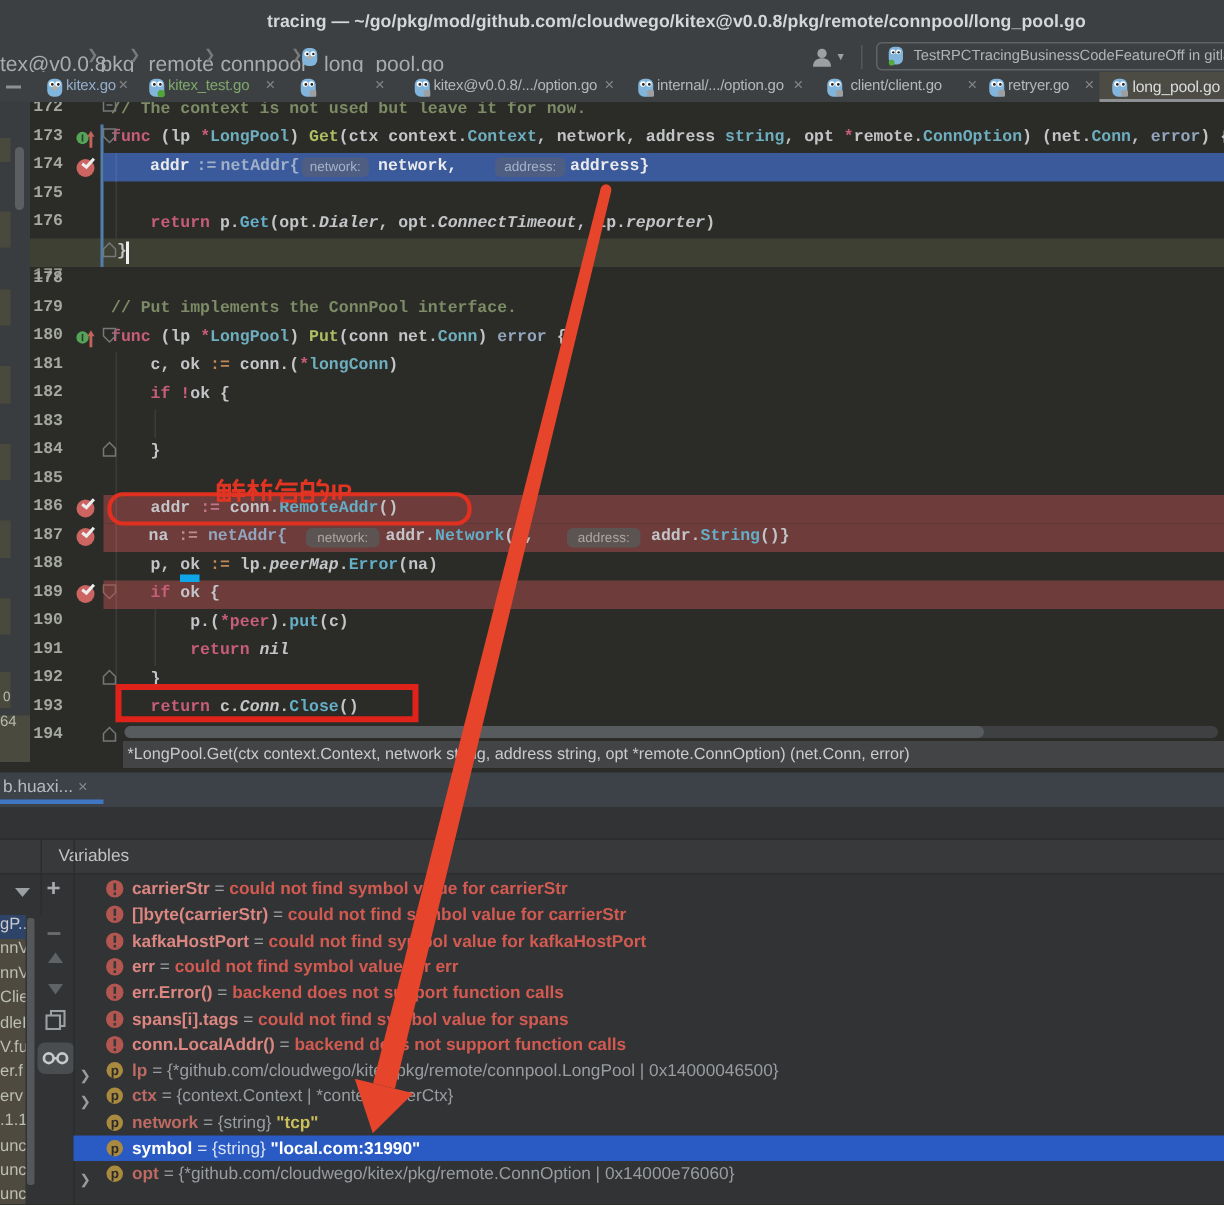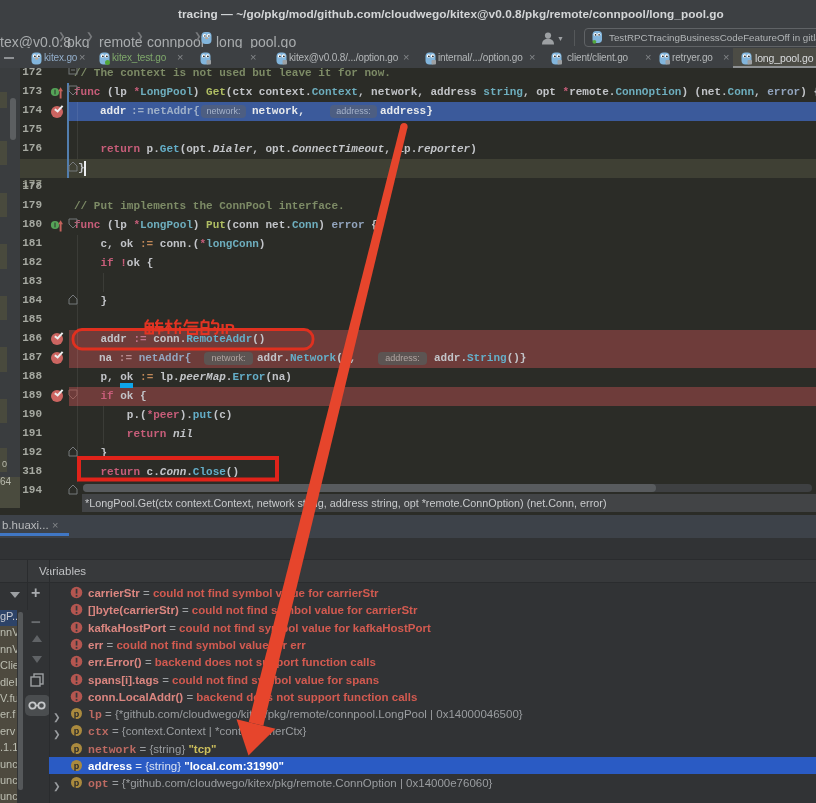--- a/index.html
+++ b/index.html
@@ -23,21 +23,21 @@
 .cm{color:#7D8B66;}
 .op{color:#C08858;}
 .gb{color:#93A5BE;}
 .it{font-style:italic;}
 #leftstrip{position:absolute;top:68px;left:0;width:20px;height:440px;background:#3A3D3F;z-index:5;}
 #tooltipbar{position:absolute;top:494px;left:82px;width:734px;height:18px;background:#424446;}
 #sessrow{position:absolute;top:515px;left:0;width:816px;height:23px;background:#3D4249;}
 #botpanel{position:absolute;top:538px;left:0;width:816px;height:265px;background:#313335;}
 .vrow{position:absolute;left:0;width:816px;height:17.3px;font-size:11.5px;line-height:17.3px;white-space:nowrap;}
 .gray{color:#9A9DA0;}
-.vname{color:#BC6A62;font-weight:bold;font-family:Liberation Mono, monospace;}
+.vname{color:#BC6A62;font-weight:bold;}
 svg{display:block;}
 #overlay{position:absolute;top:0;left:0;z-index:50;pointer-events:none;}
 </style></head>
 <body>
 <div id="titlebar">
     <div id="titletext">tracing — ~/go/pkg/mod/github.com/cloudwego/kitex@v0.0.8/pkg/remote/connpool/long_pool.go</div>
   </div>
 <div id="crumbs">
 <span class="crumb" style="left:0px;">tex@v0.0.8</span>
 <span class="csep" style="left:58px;">❯</span>
@@ -195,21 +195,21 @@
 <div class="num" style="top:206.5px;">183</div>
 <div class="num" style="top:225.5px;">184</div>
 <div class="num" style="top:244.5px;">185</div>
 <div class="num" style="top:263.5px;">186</div>
 <div class="num" style="top:282.5px;">187</div>
 <div class="num" style="top:301.5px;">188</div>
 <div class="num" style="top:320.5px;">189</div>
 <div class="num" style="top:339.5px;">190</div>
 <div class="num" style="top:358.5px;">191</div>
 <div class="num" style="top:377.5px;">192</div>
-<div class="num" style="top:396.5px;">318</div>
+<div class="num" style="top:396.5px;">193</div>
 <div class="num" style="top:415.5px;">194</div>
 <div class="code" style="top:-4.5px;"><span class="cm">// The context is not used but leave it for now.</span></div>
 <div class="code" style="top:14.5px;"><span class="k">func</span> (lp <span class="k">*</span><span class="ty">LongPool</span>) <span class="fn">Get</span>(ctx context.<span class="ty">Context</span>, network, address <span class="ty">string</span>, opt <span class="k">*</span>remote.<span class="ty">ConnOption</span>) (net.<span class="ty">Conn</span>, <span class="gb">error</span>) {</div>
 <div class="code" style="top:71.5px;">    <span class="k">return</span> p.<span class="mc">Get</span>(opt.<span class="it">Dialer</span>, opt.<span class="it">ConnectTimeout</span>, lp.<span class="it">reporter</span>)</div>
 <div class="code" style="top:90.5px;left:78px;">}</div>
 <div class="code" style="top:147.5px;"><span class="k">func</span> (lp <span class="k">*</span><span class="ty">LongPool</span>) <span class="fn">Put</span>(conn net.<span class="ty">Conn</span>) <span class="gb">error</span> {</div>
 <div class="code" style="top:128.5px;"><span class="cm">// Put implements the ConnPool interface.</span></div>
 <div class="code" style="top:166.5px;">    c, ok <span class="op">:=</span> conn.(<span class="k">*</span><span class="ty">longConn</span>)</div>
 <div class="code" style="top:185.5px;">    <span class="k">if</span> <span class="k">!</span>ok {</div>
 <div class="code" style="top:223.5px;">    }</div>
@@ -360,21 +360,21 @@
       <span style="position:absolute;left:88px;"><span class="vname">lp</span><span class="gray"> = {*github.com/cloudwego/kitex/pkg/remote/connpool.LongPool | 0x14000046500}</span></span>
     </div>
 <div class="vrow" style="top:185.4px;">
       <span class="gray" style="position:absolute;left:53px;font-size:9px;top:3px;">❯</span>
       <span style="position:absolute;left:88px;"><span class="vname">ctx</span><span class="gray"> = {context.Context | *context.timerCtx}</span></span>
     </div>
 <div class="vrow" style="top:202.7px;">
       <span style="position:absolute;left:88px;"><span class="vname">network</span><span class="gray"> = {string} </span><span style="color:#CBBE5C;font-weight:bold;">"tcp"</span></span>
     </div>
 <div class="vrow" style="top:220px;">
-      <span style="position:absolute;left:88px;color:#FFFFFF;"><b>address</b><span style="color:#D9E2F2;"> = {string} </span><b>"local.com:31990"</b></span>
+      <span style="position:absolute;left:88px;color:#FFFFFF;"><b>symbol</b><span style="color:#D9E2F2;"> = {string} </span><b>"local.com:31990"</b></span>
     </div>
 <div class="vrow" style="top:237.3px;">
       <span class="gray" style="position:absolute;left:53px;font-size:9px;top:3px;">❯</span>
       <span style="position:absolute;left:88px;"><span class="vname">opt</span><span class="gray"> = {*github.com/cloudwego/kitex/pkg/remote.ConnOption | 0x14000e76060}</span></span>
     </div>
 
 <svg class="abs" style="left:70px;top:48px;" width="13" height="13" viewBox="0 0 13 13">
       <circle cx="6.5" cy="6.5" r="5.8" fill="#B45650"></circle>
       <rect x="5.7" y="2.8" width="1.7" height="4.8" fill="#35373A"></rect>
       <rect x="5.7" y="8.9" width="1.7" height="1.8" fill="#35373A"></rect>

